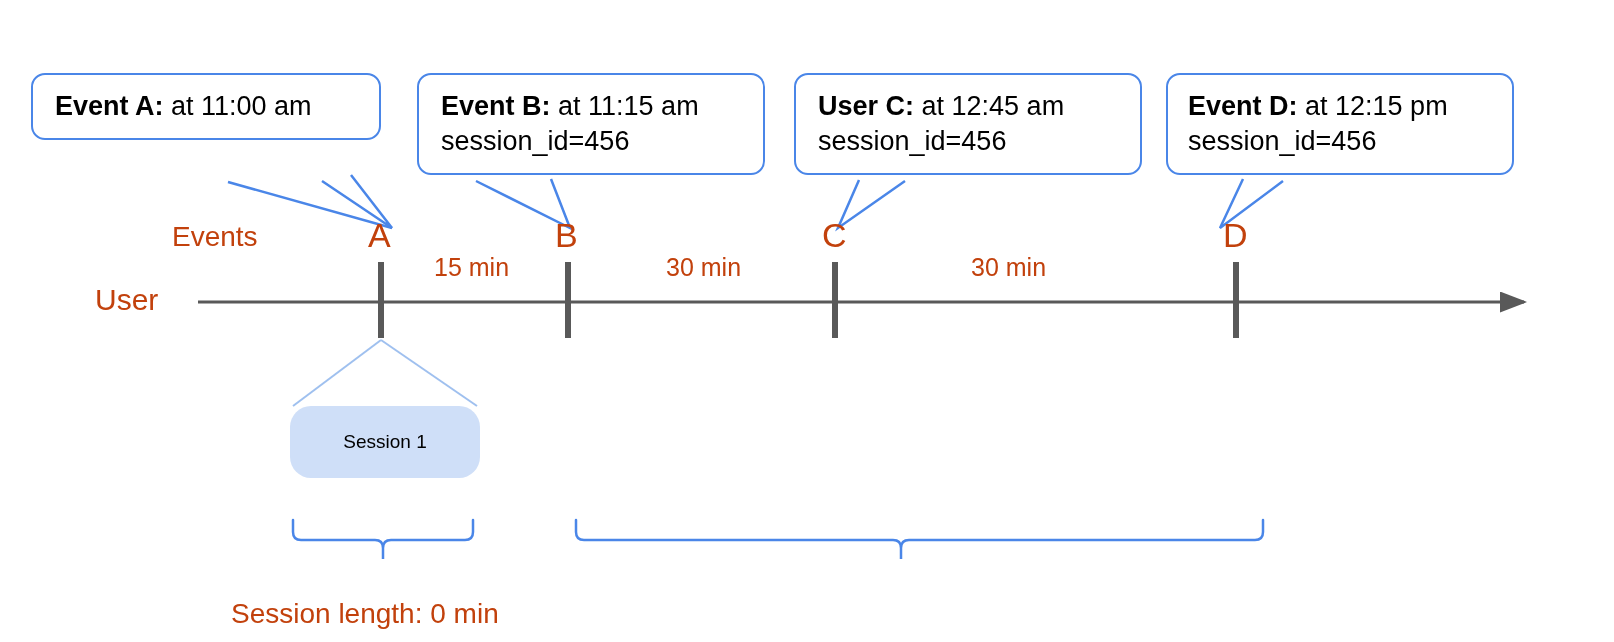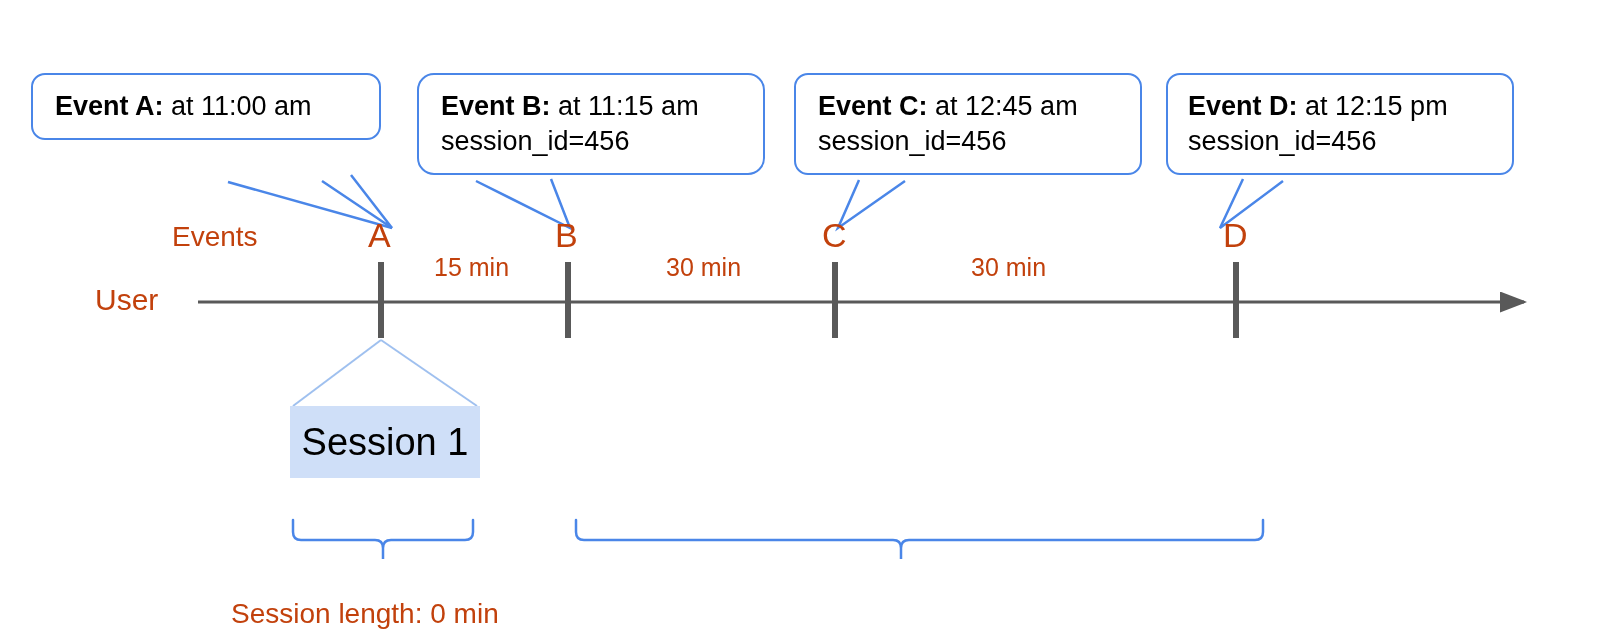--- a/index.html
+++ b/index.html
@@ -66,22 +66,23 @@
   .gap-label {
     font-size: 25px;
   }
   
   .session-bar {
     position: absolute;
     background: #cfdff8;
     display: flex;
     align-items: center;
     justify-content: center;
-    font-size: 38px;
+    font-size: 19px;
     color: #000000;
+    border-radius: 21px;
   }
   .len-label {
     font-size: 28px;
   }
 </style>
 </head>
 <body>
 
 <div id="stage">
 
@@ -130,27 +131,27 @@
       <path d="M 576 480 L 576 492 Q 576 500 584 500 L 893 500 Q 901 500 901 508 L 901 519
                L 901 508 Q 901 500 909 500 L 1255 500 Q 1263 500 1263 492 L 1263 480" fill="none" stroke="#4a86e8" stroke-width="2.5" stroke-linecap="round"></path>
     </g>
 
   </svg>
 
   <div class="callout" style="left:31px; top:33px; width:350px;">
     <span class="line"><span class="strong">Event A:</span><span> at 11:00 am</span></span>
   </div>
 
-  <div class="callout" style="left:417px; top:33px; width:348px;border-radius:17px;">
+  <div class="callout" style="left:417px; top:33px; width:348px;">
     <span class="line"><span class="strong">Event B:</span><span> at 11:15 am</span></span>
     <span class="line">session_id=456</span>
   </div>
 
   <div class="callout" style="left:794px; top:33px; width:348px;">
-    <span class="line"><span class="strong">Event C:</span><span> at 12:45 am</span></span>
+    <span class="line"><span class="strong">User C:</span><span> at 12:45 am</span></span>
     <span class="line">session_id=456</span>
   </div>
 
   <div class="callout" style="left:1166px; top:33px; width:348px;padding-left:20px;">
     <span class="line"><span class="strong">Event D:</span><span> at 12:15 pm</span></span>
     <span class="line">session_id=456</span>
   </div>
 
   <div class="txt axis-row-label small" style="left:172px; top:181px;">Events</div>
 

